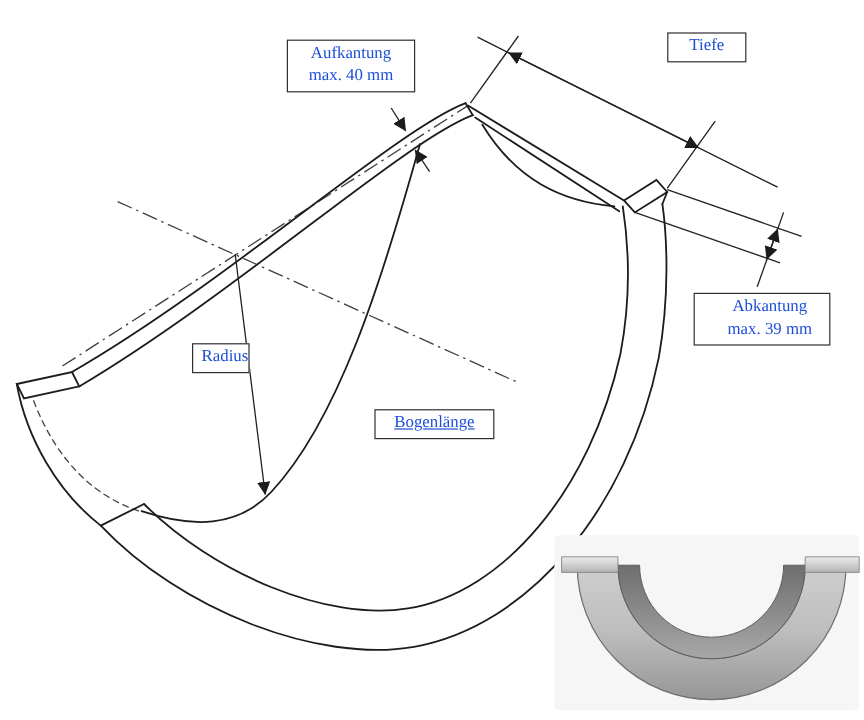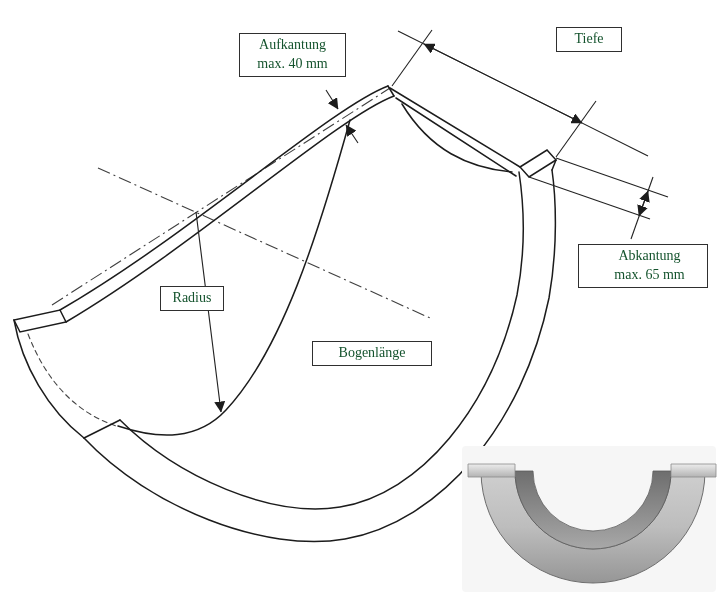--- a/index.html
+++ b/index.html
@@ -1,19 +1,19 @@
 <!DOCTYPE html>
 <html><head>
 <meta charset="utf-8">
 <style>
   html,body{margin:0;padding:0;background:#ffffff;}
   #stage{position:relative;width:720px;height:600px;background:#ffffff;overflow:hidden;
          font-family:"Liberation Serif", serif;}
   svg{position:absolute;left:0;top:0;}
-  .lbl{position:absolute;background:#ffffff;border:1px solid #2f2f2f;color:#14532d;
+  .lbl{position:absolute;background:#ffffff;border:1px solid #2f2f2f;color:#1d4ed8;
        font-size:14px;line-height:1.35;text-align:center;padding:2px 7px;box-sizing:border-box;
        white-space:nowrap;}
   .lbl span{display:block;}
 </style>
 </head>
 <body>
 
 <div id="stage">
 
   <svg width="720" height="600" viewBox="0 0 720 600">
@@ -87,26 +87,26 @@
 
   <div class="lbl" style="left:239px;top:33px;width:107px;">
     <span>Aufkantung</span>
     <span>max. 40 mm</span>
   </div>
 
   <div class="lbl" style="left:556px;top:27px;width:66px;">
     <span>Tiefe</span>
   </div>
 
-  <div class="lbl" style="left:578px;top:244px;width:130px;padding-left:20px;">
+  <div class="lbl" style="left:578px;top:244px;width:114px;padding-left:20px;">
     <span>Abkantung</span>
-    <span>max. 65 mm</span>
+    <span>max. 39 mm</span>
   </div>
 
-  <div class="lbl" style="left:160px;top:286px;width:64px;">
+  <div class="lbl" style="left:160px;top:286px;width:48px;">
     <span>Radius</span>
   </div>
 
-  <div class="lbl" style="left:312px;top:341px;width:120px;">
+  <div class="lbl" style="left:312px;top:341px;width:100px;text-decoration:underline;">
     <span>Bogenlänge</span>
   </div>
 
 </div>
 
 </body></html>

